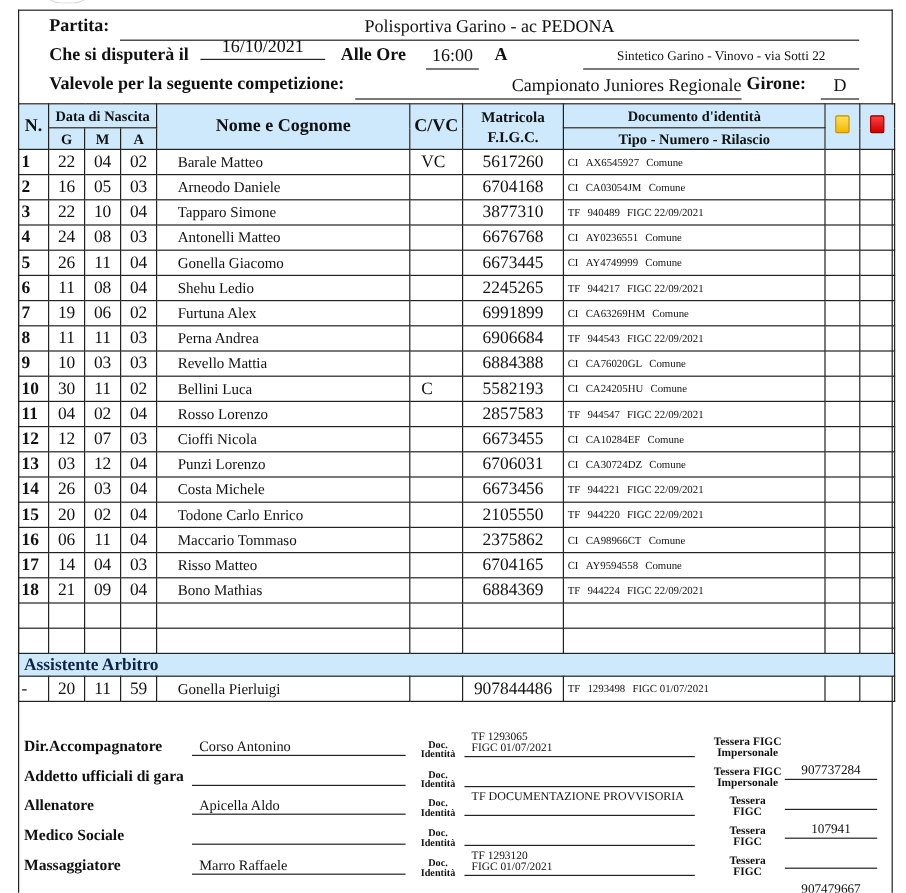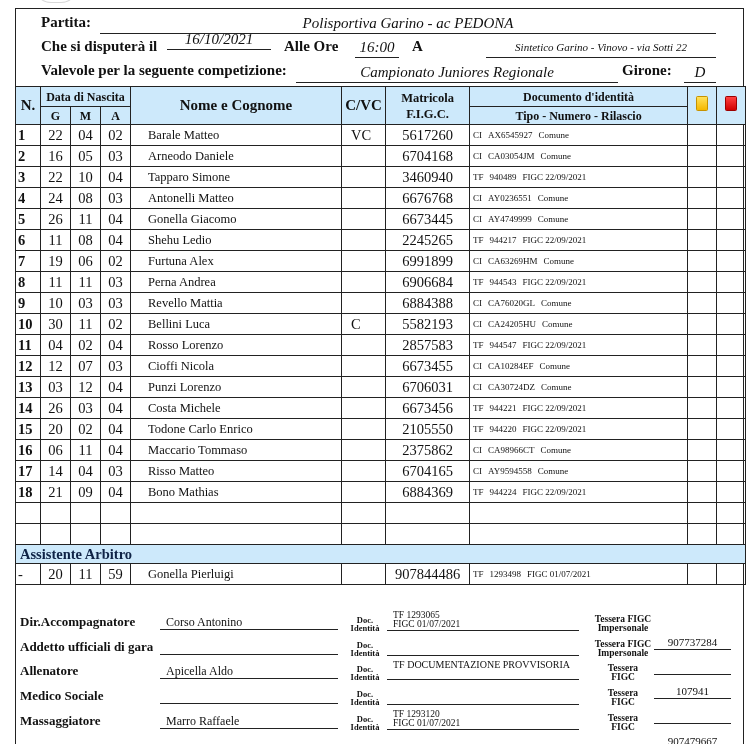--- a/index.html
+++ b/index.html
@@ -1,20 +1,20 @@
 <!DOCTYPE html>
 <html><head>
 <meta charset="utf-8">
 <style>
   html, body { margin:0; padding:0; background:#ffffff; }
   body { width:755px; height:744px; overflow:hidden; position:relative; font-family:"Liberation Serif", serif; color:#111; }
   .deco { position:absolute; left:34px; top:-14px; width:42px; height:16px; border:1px solid #d8d8d8; border-radius:0 0 20px 20px; border-top:none; }
   .frame { position:absolute; left:15px; top:8px; width:729px; height:760px; border:1.5px solid #222; border-bottom:none; box-sizing:border-box; }
   .lbl { position:absolute; font-weight:bold; font-size:15px; white-space:nowrap; }
-  .fill { position:absolute; border-bottom:1.3px solid #222; text-align:center; font-size:15px; white-space:nowrap; height:19px; line-height:19px;font-style:italic; }
+  .fill { position:absolute; border-bottom:1.3px solid #222; text-align:center; font-size:15px; white-space:nowrap; height:19px; line-height:19px; }
   table.roster { position:absolute; left:15px; top:86px; border-collapse:collapse; table-layout:fixed; width:730px; }
   table.roster td, table.roster th { border:1.5px solid #222; padding:0; white-space:nowrap; overflow:hidden; }
   table.roster th { background:#cde9fb; font-weight:bold; text-align:center; color:#111; }
   .hN { font-size:15px; }
   .hsmall { font-size:12px; line-height:14px; }
   .hname { font-size:15px; }
   .hmat { font-size:12.5px; line-height:16px; }
   table.roster tbody td { height:20px; font-size:14.5px; }
   td.num { font-weight:bold; font-size:14.5px; padding-left:2px !important; }
   td.dt { text-align:center; }
@@ -44,21 +44,21 @@
 <div class="fill" style="left:100px;top:14px;width:616px;">Polisportiva Garino - ac PEDONA</div>
 
 <span class="lbl" style="left:41px;top:38px;">Che si disputerà il</span>
 <div class="fill" style="left:167px;top:30px;width:104px;">16/10/2021</div>
 <span class="lbl" style="left:284px;top:38px;">Alle Ore</span>
 <div class="fill" style="left:355px;top:38px;width:44px;">16:00</div>
 <span class="lbl" style="left:412px;top:38px;">A</span>
 <div class="fill" style="left:486px;top:38px;width:230px;font-size:11px;">Sintetico Garino - Vinovo - via Sotti 22</div>
 
 <span class="lbl" style="left:41px;top:62px;">Valevole per la seguente competizione:</span>
-<div class="fill" style="left:296px;top:63px;width:322px;">Campionato Juniores Regionale</div>
+<div class="fill" style="left:296px;top:63px;width:322px;text-align:right;">Campionato Juniores Regionale</div>
 <span class="lbl" style="left:622px;top:62px;font-family:Liberation Serif, serif;">Girone:</span>
 <div class="fill" style="left:684px;top:63px;width:32px;">D</div>
 
 <table class="roster">
   <colgroup>
     <col style="width:25px">
       <col style="width:30px">
       <col style="width:30px">
       <col style="width:30px">
     <col style="width:211px">
@@ -114,21 +114,21 @@
     <td></td>
     <td></td>
   </tr>
       <tr>
     <td class="num">3</td>
     <td class="dt">22</td>
     <td class="dt">10</td>
     <td class="dt">04</td>
     <td class="nm">Tapparo Simone</td>
     <td class="cvc"></td>
-    <td class="mat">3460940</td>
+    <td class="mat">3877310</td>
     <td class="doc"><span>TF</span><span>940489</span><span>FIGC 22/09/2021</span></td>
     <td></td>
     <td></td>
   </tr>
       <tr>
     <td class="num">4</td>
     <td class="dt">24</td>
     <td class="dt">08</td>
     <td class="dt">03</td>
     <td class="nm">Antonelli Matteo</td>

